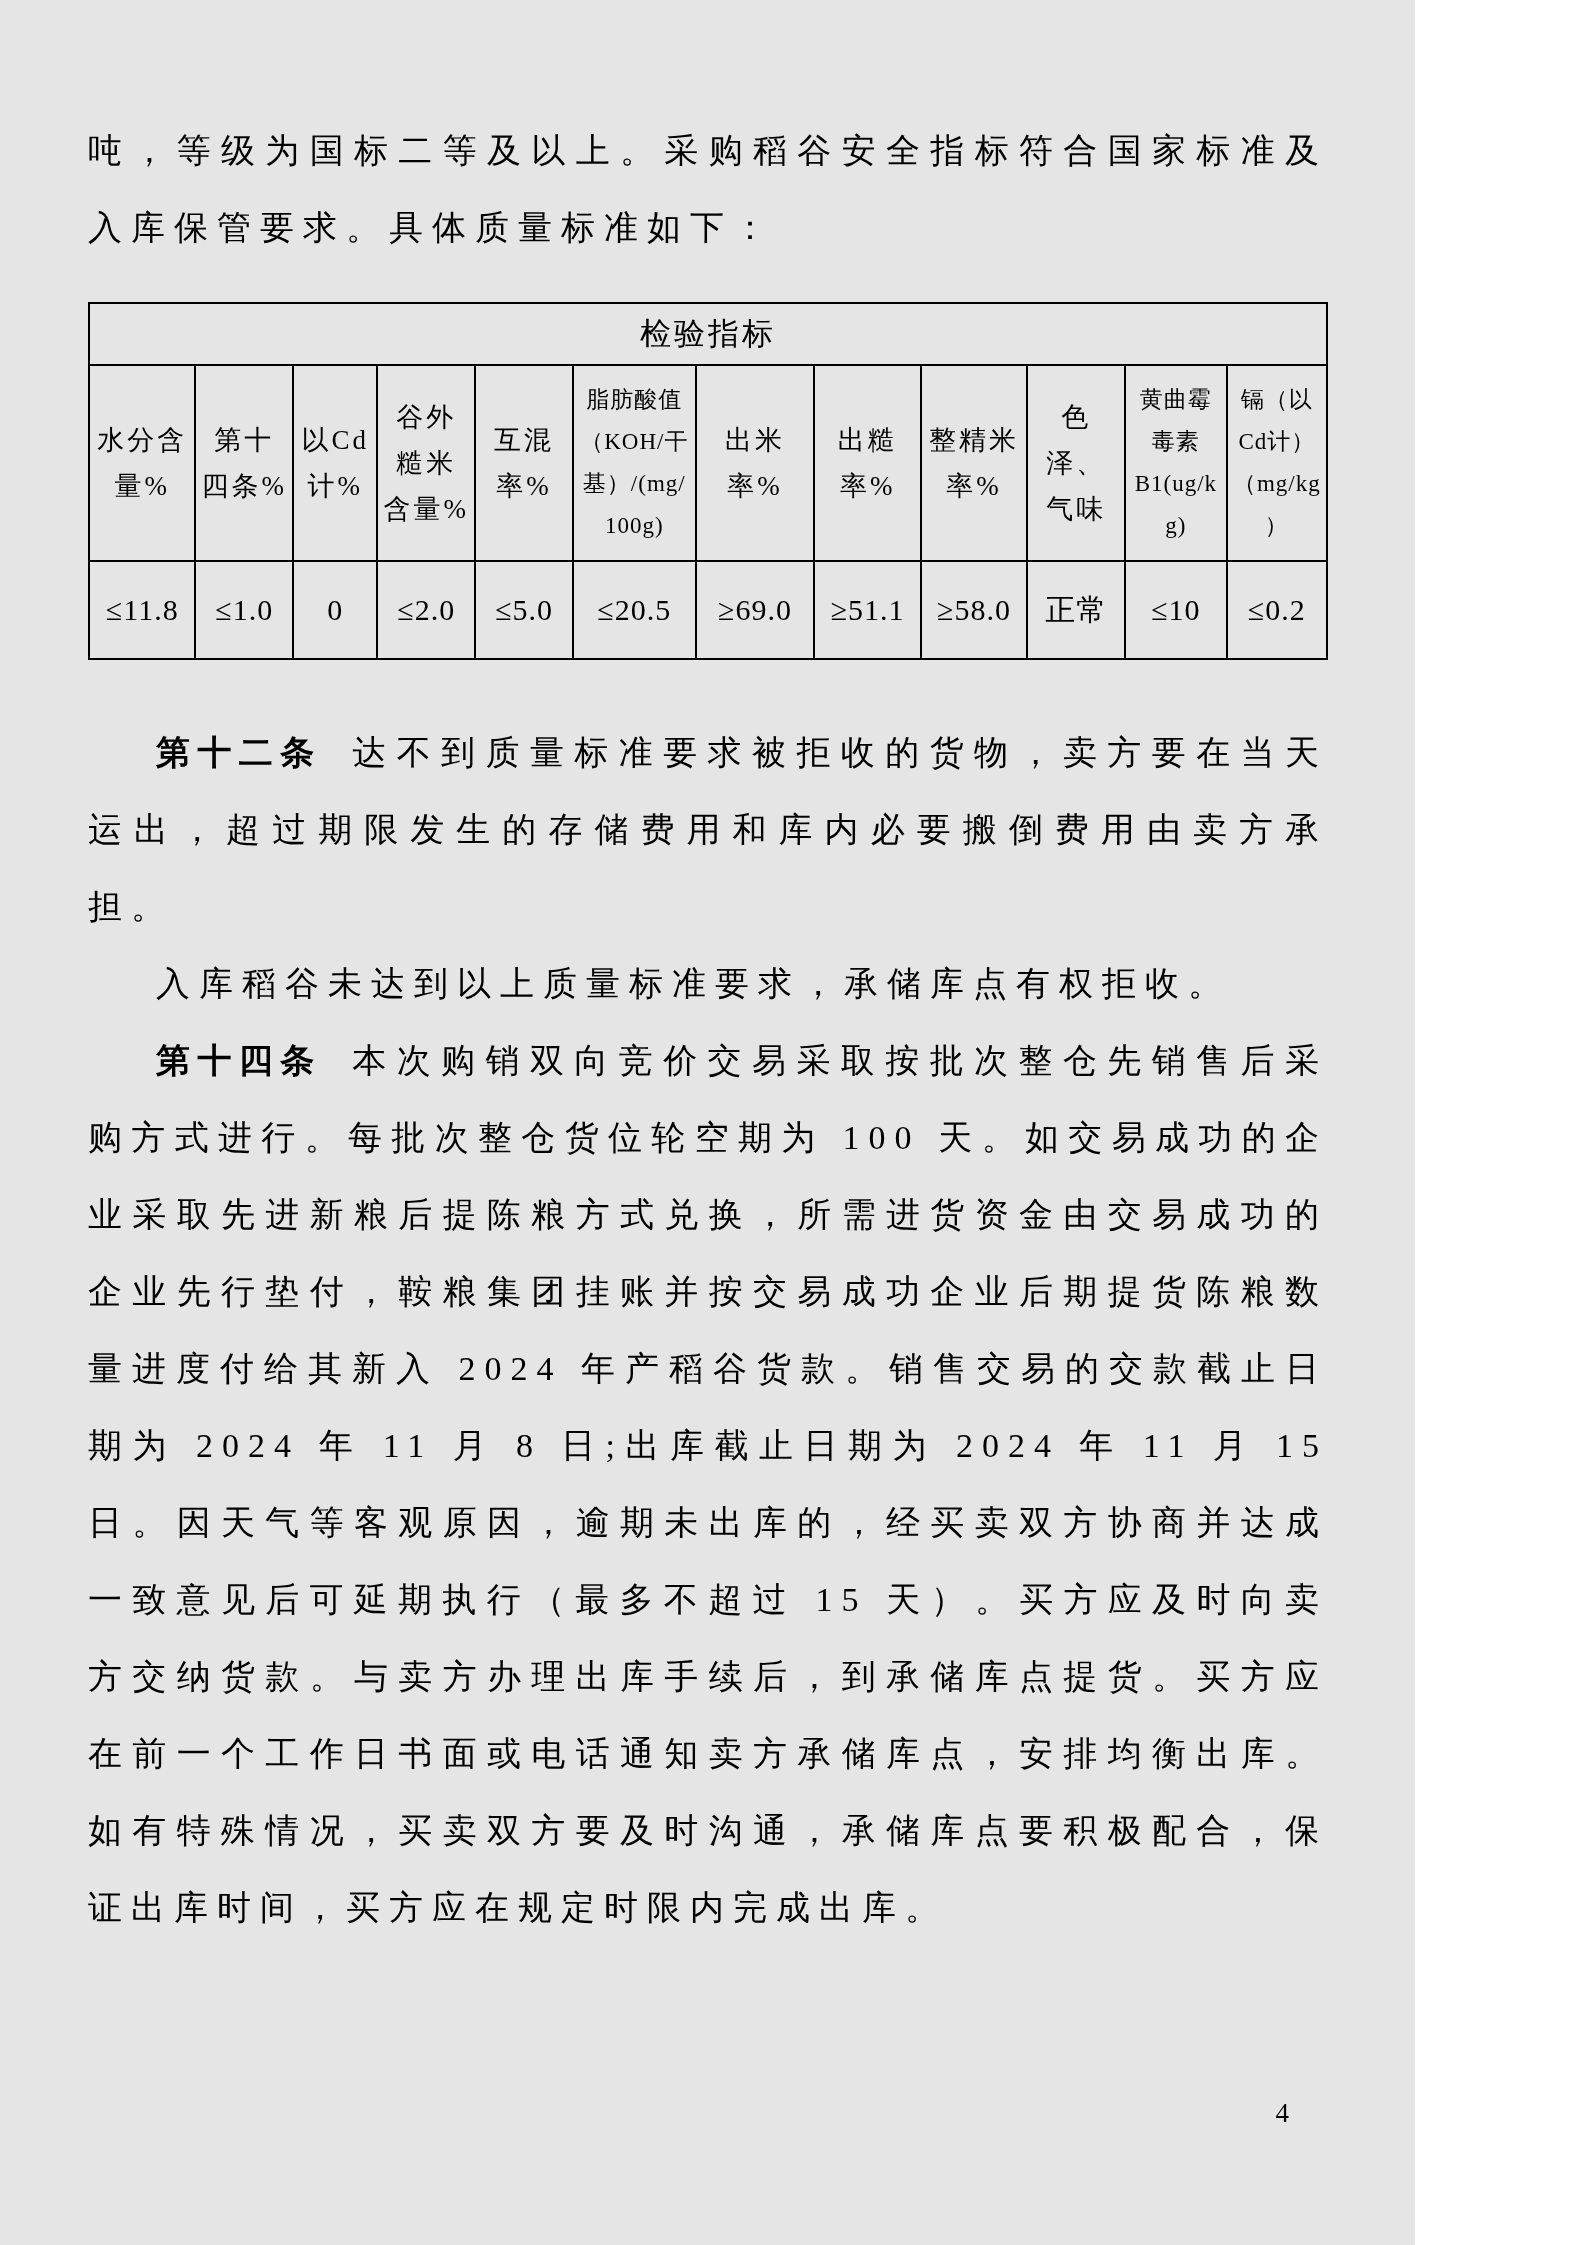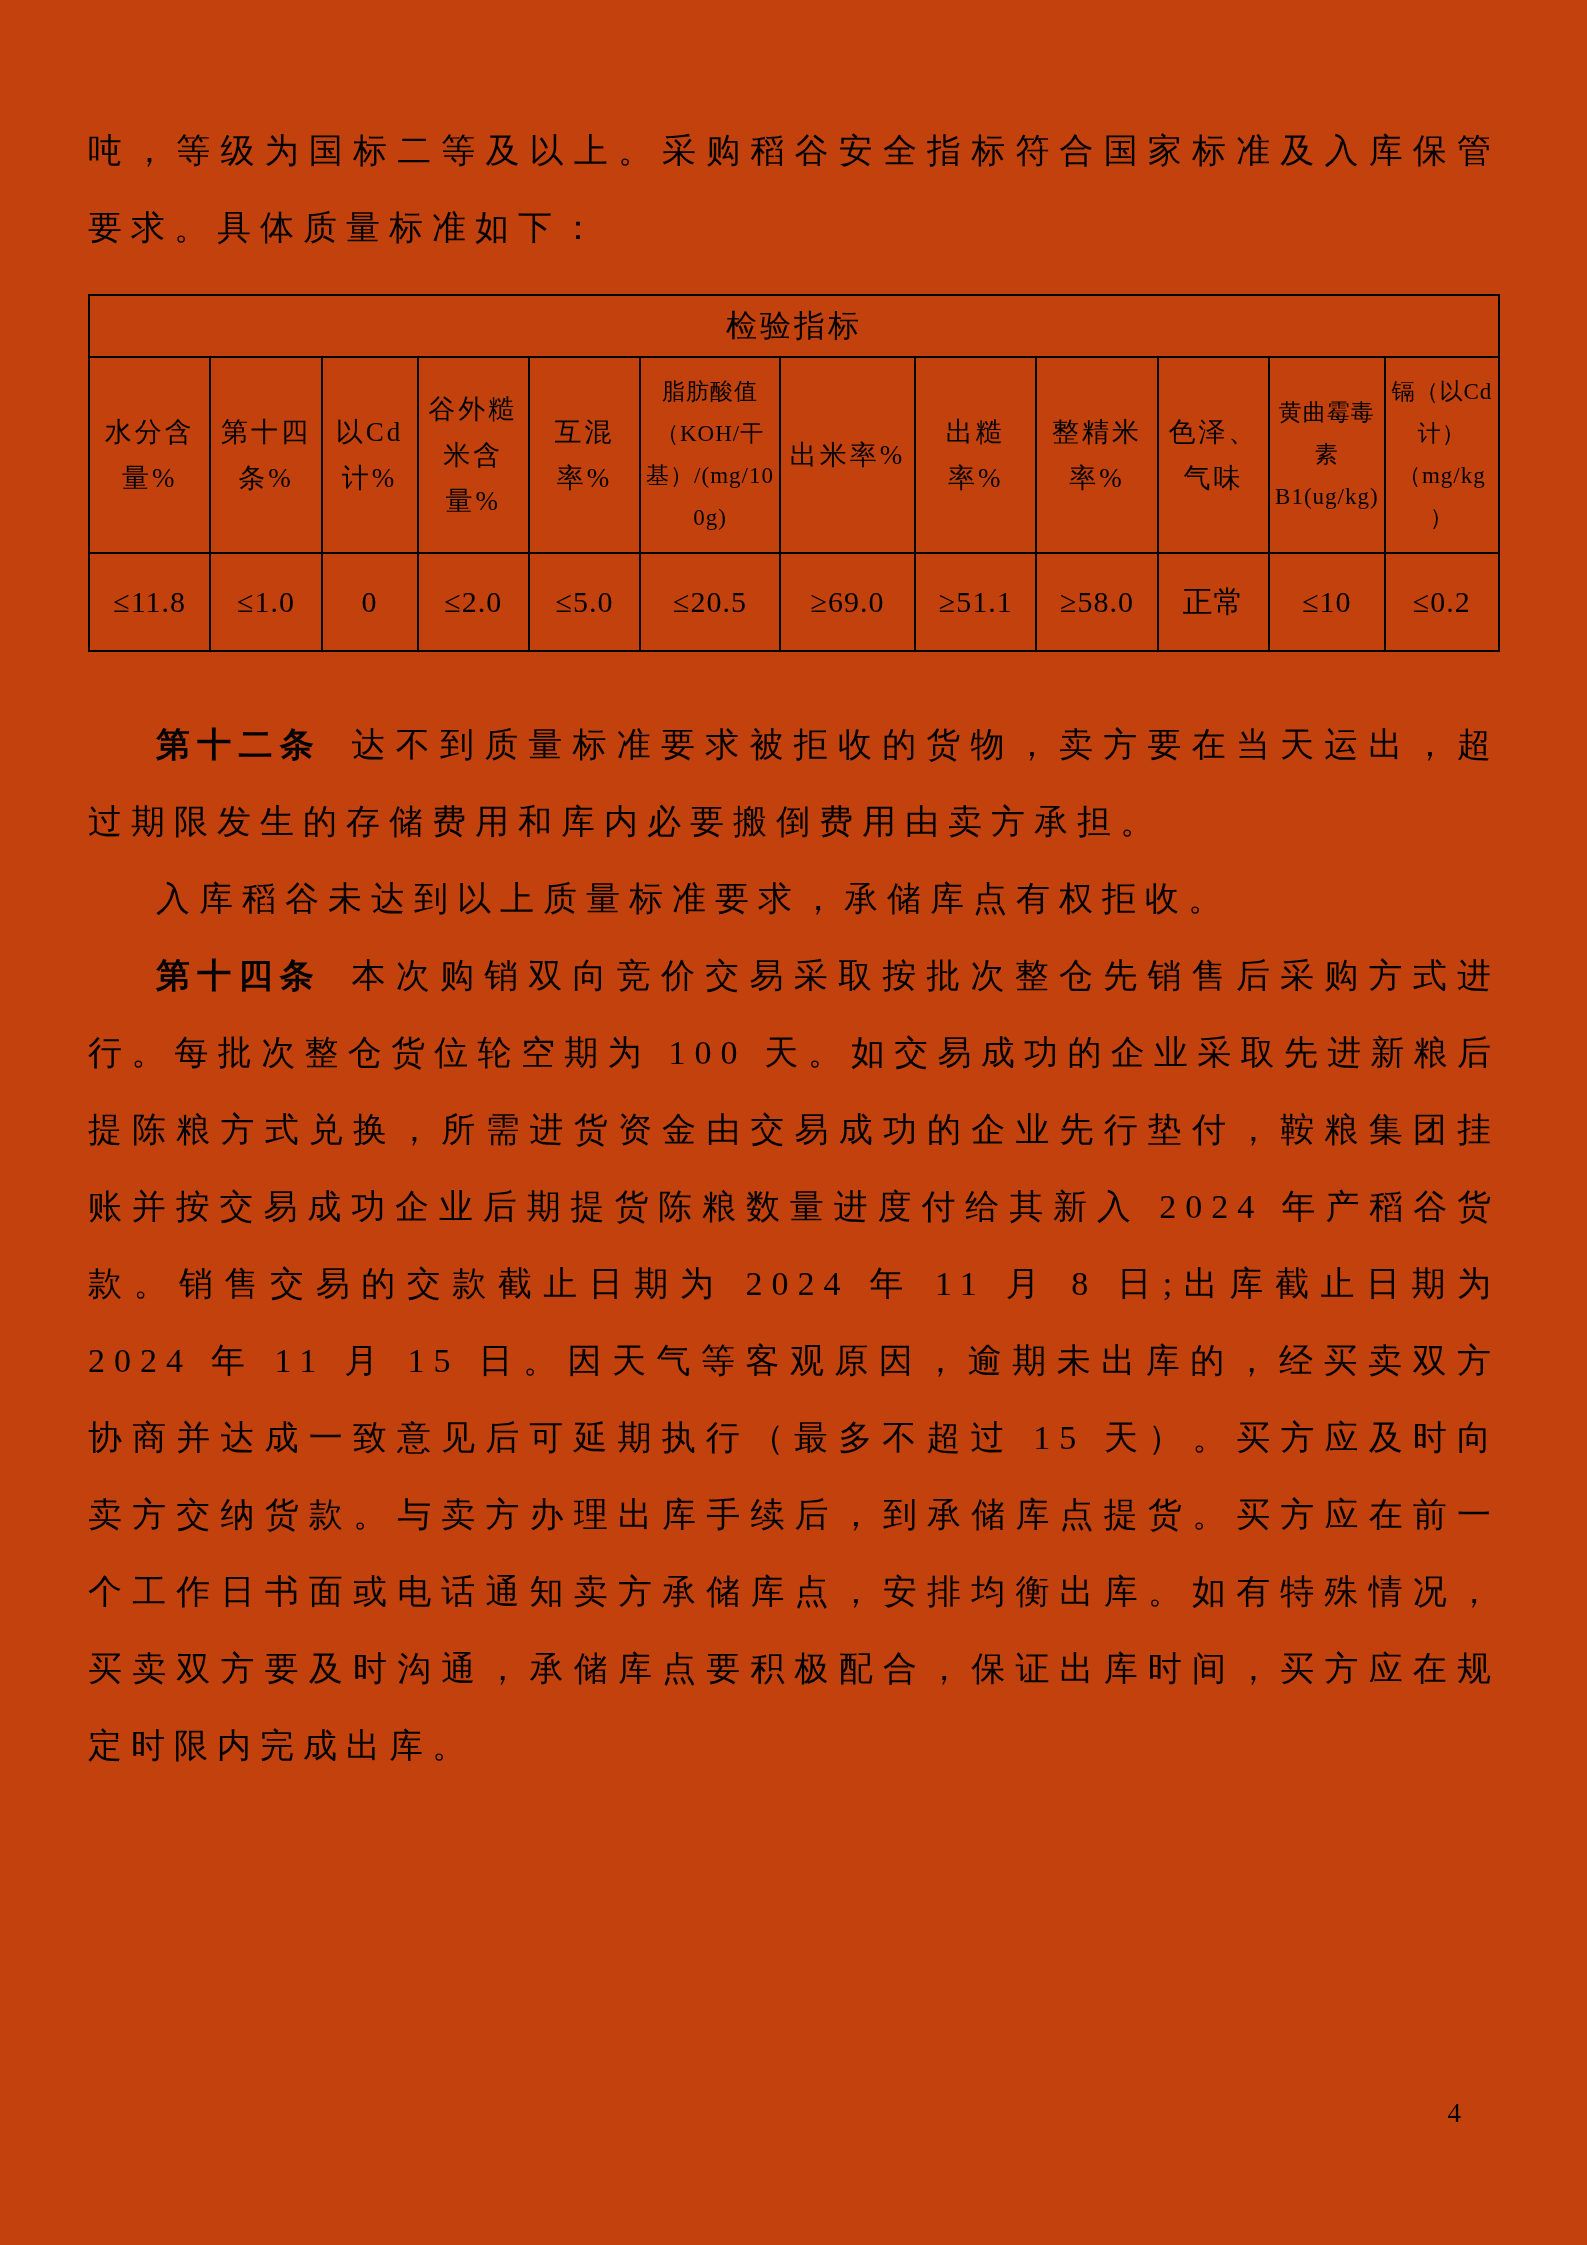--- a/index.html
+++ b/index.html
@@ -2,23 +2,23 @@
 <html><head>
 <meta charset="utf-8">
 <style>
   html, body {
     margin: 0;
     padding: 0;
     background: #ffffff;
   }
   .page {
     position: relative;
-    width: 1587px;
+    width: 1415px;
     height: 2245px;
-    background: #c2410c;
+    background: #e5e5e5;
     box-sizing: border-box;
     padding: 112px 87px 0 88px;
     color: #000000;
     font-family: "Liberation Serif", "DejaVu Serif", serif;
     overflow: hidden;
   }
   .body-text {
     margin: 0;
     font-size: 34px;
     line-height: 77px;
@@ -31,21 +31,21 @@
   .lead {
     font-family: "Liberation Sans", "DejaVu Sans", sans-serif;
     font-weight: bold;
     margin-right: 0.9em;
     letter-spacing: 6px;
   }
   table.quality {
     width: 100%;
     border-collapse: collapse;
     table-layout: fixed;
-    margin-top: 28px;
+    margin-top: 36px;
     margin-bottom: 54px;
   }
   table.quality td {
     border: 2px solid #000000;
     text-align: center;
     vertical-align: middle;
     padding: 4px 3px;
     overflow: hidden;
   }
   td.caption-cell {

